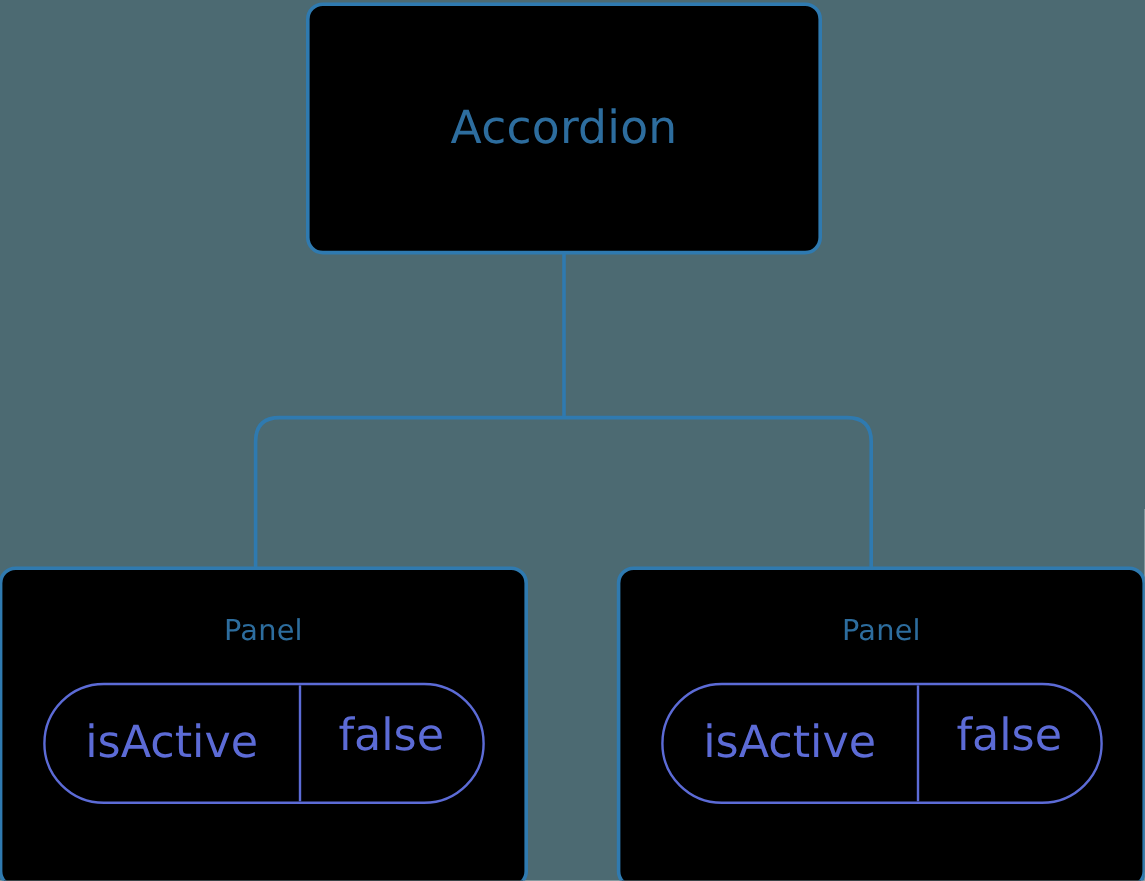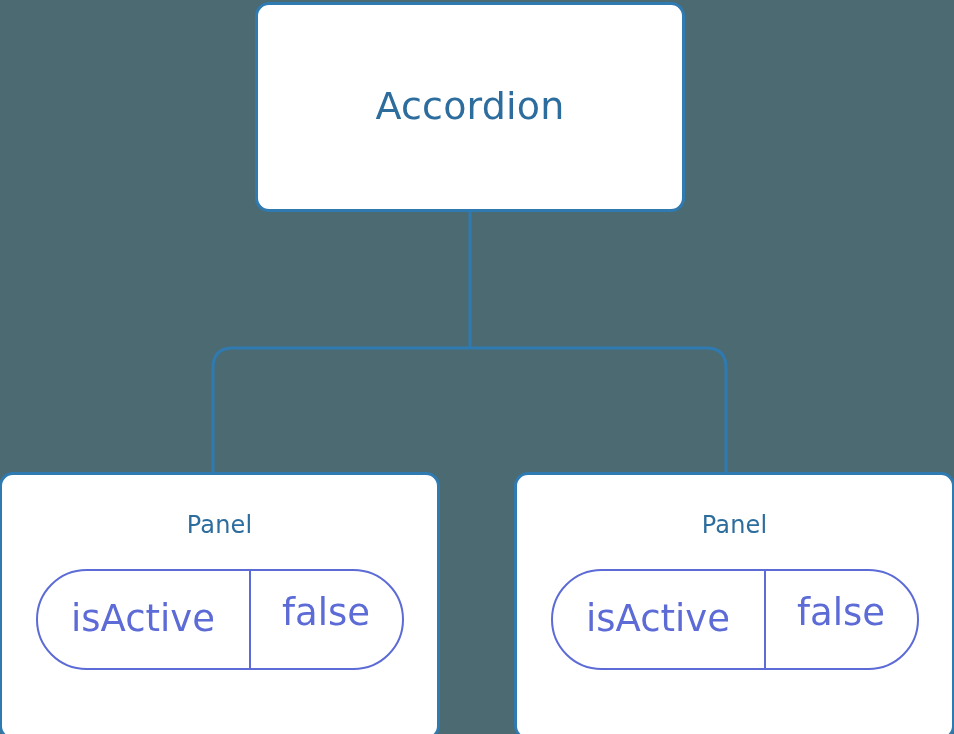--- a/index.html
+++ b/index.html
@@ -31,21 +31,21 @@
     height: 734px;
     z-index: 1;
     pointer-events: none;
   }
 
   
   .node-card {
     position: absolute;
     z-index: 2;
     box-sizing: border-box;
-    background: #ffffff;
+    background: #000000;
     border: 3px solid #2f7ab0;
     border-radius: 14px;
     display: flex;
     flex-direction: column;
     align-items: center;
   }
 
   .node-root {
     left: 255px;
     top: 2px;

